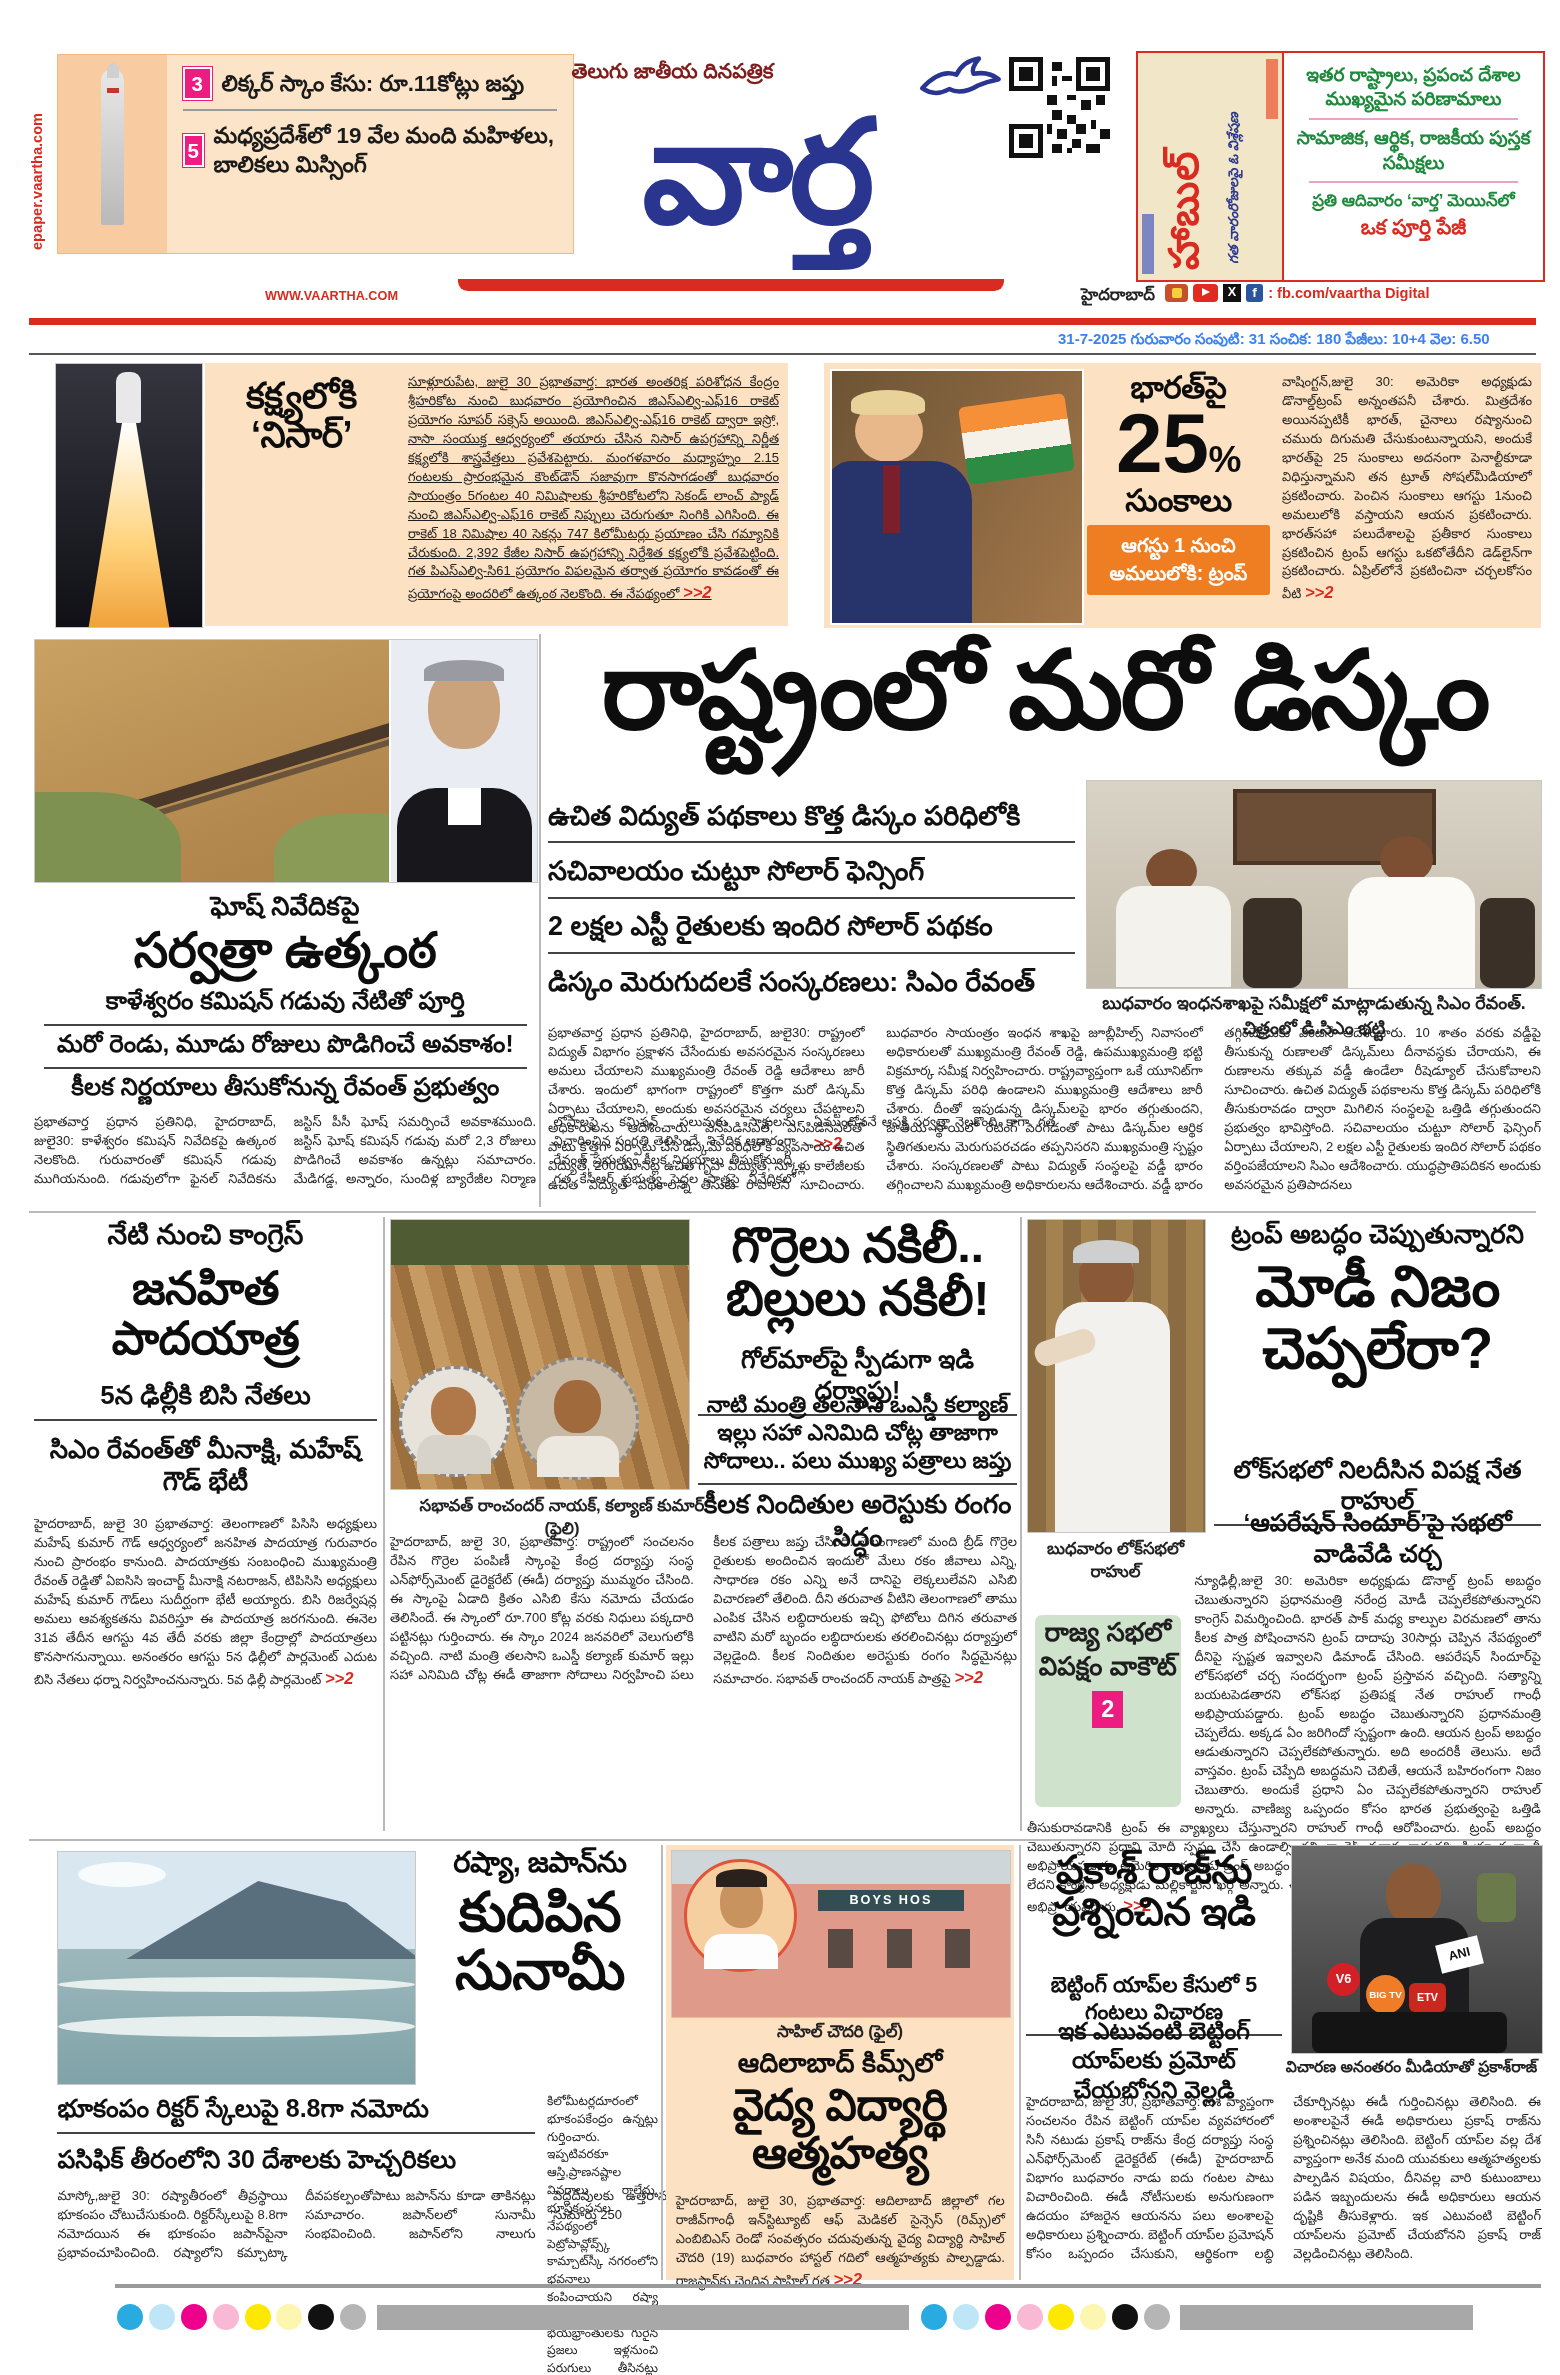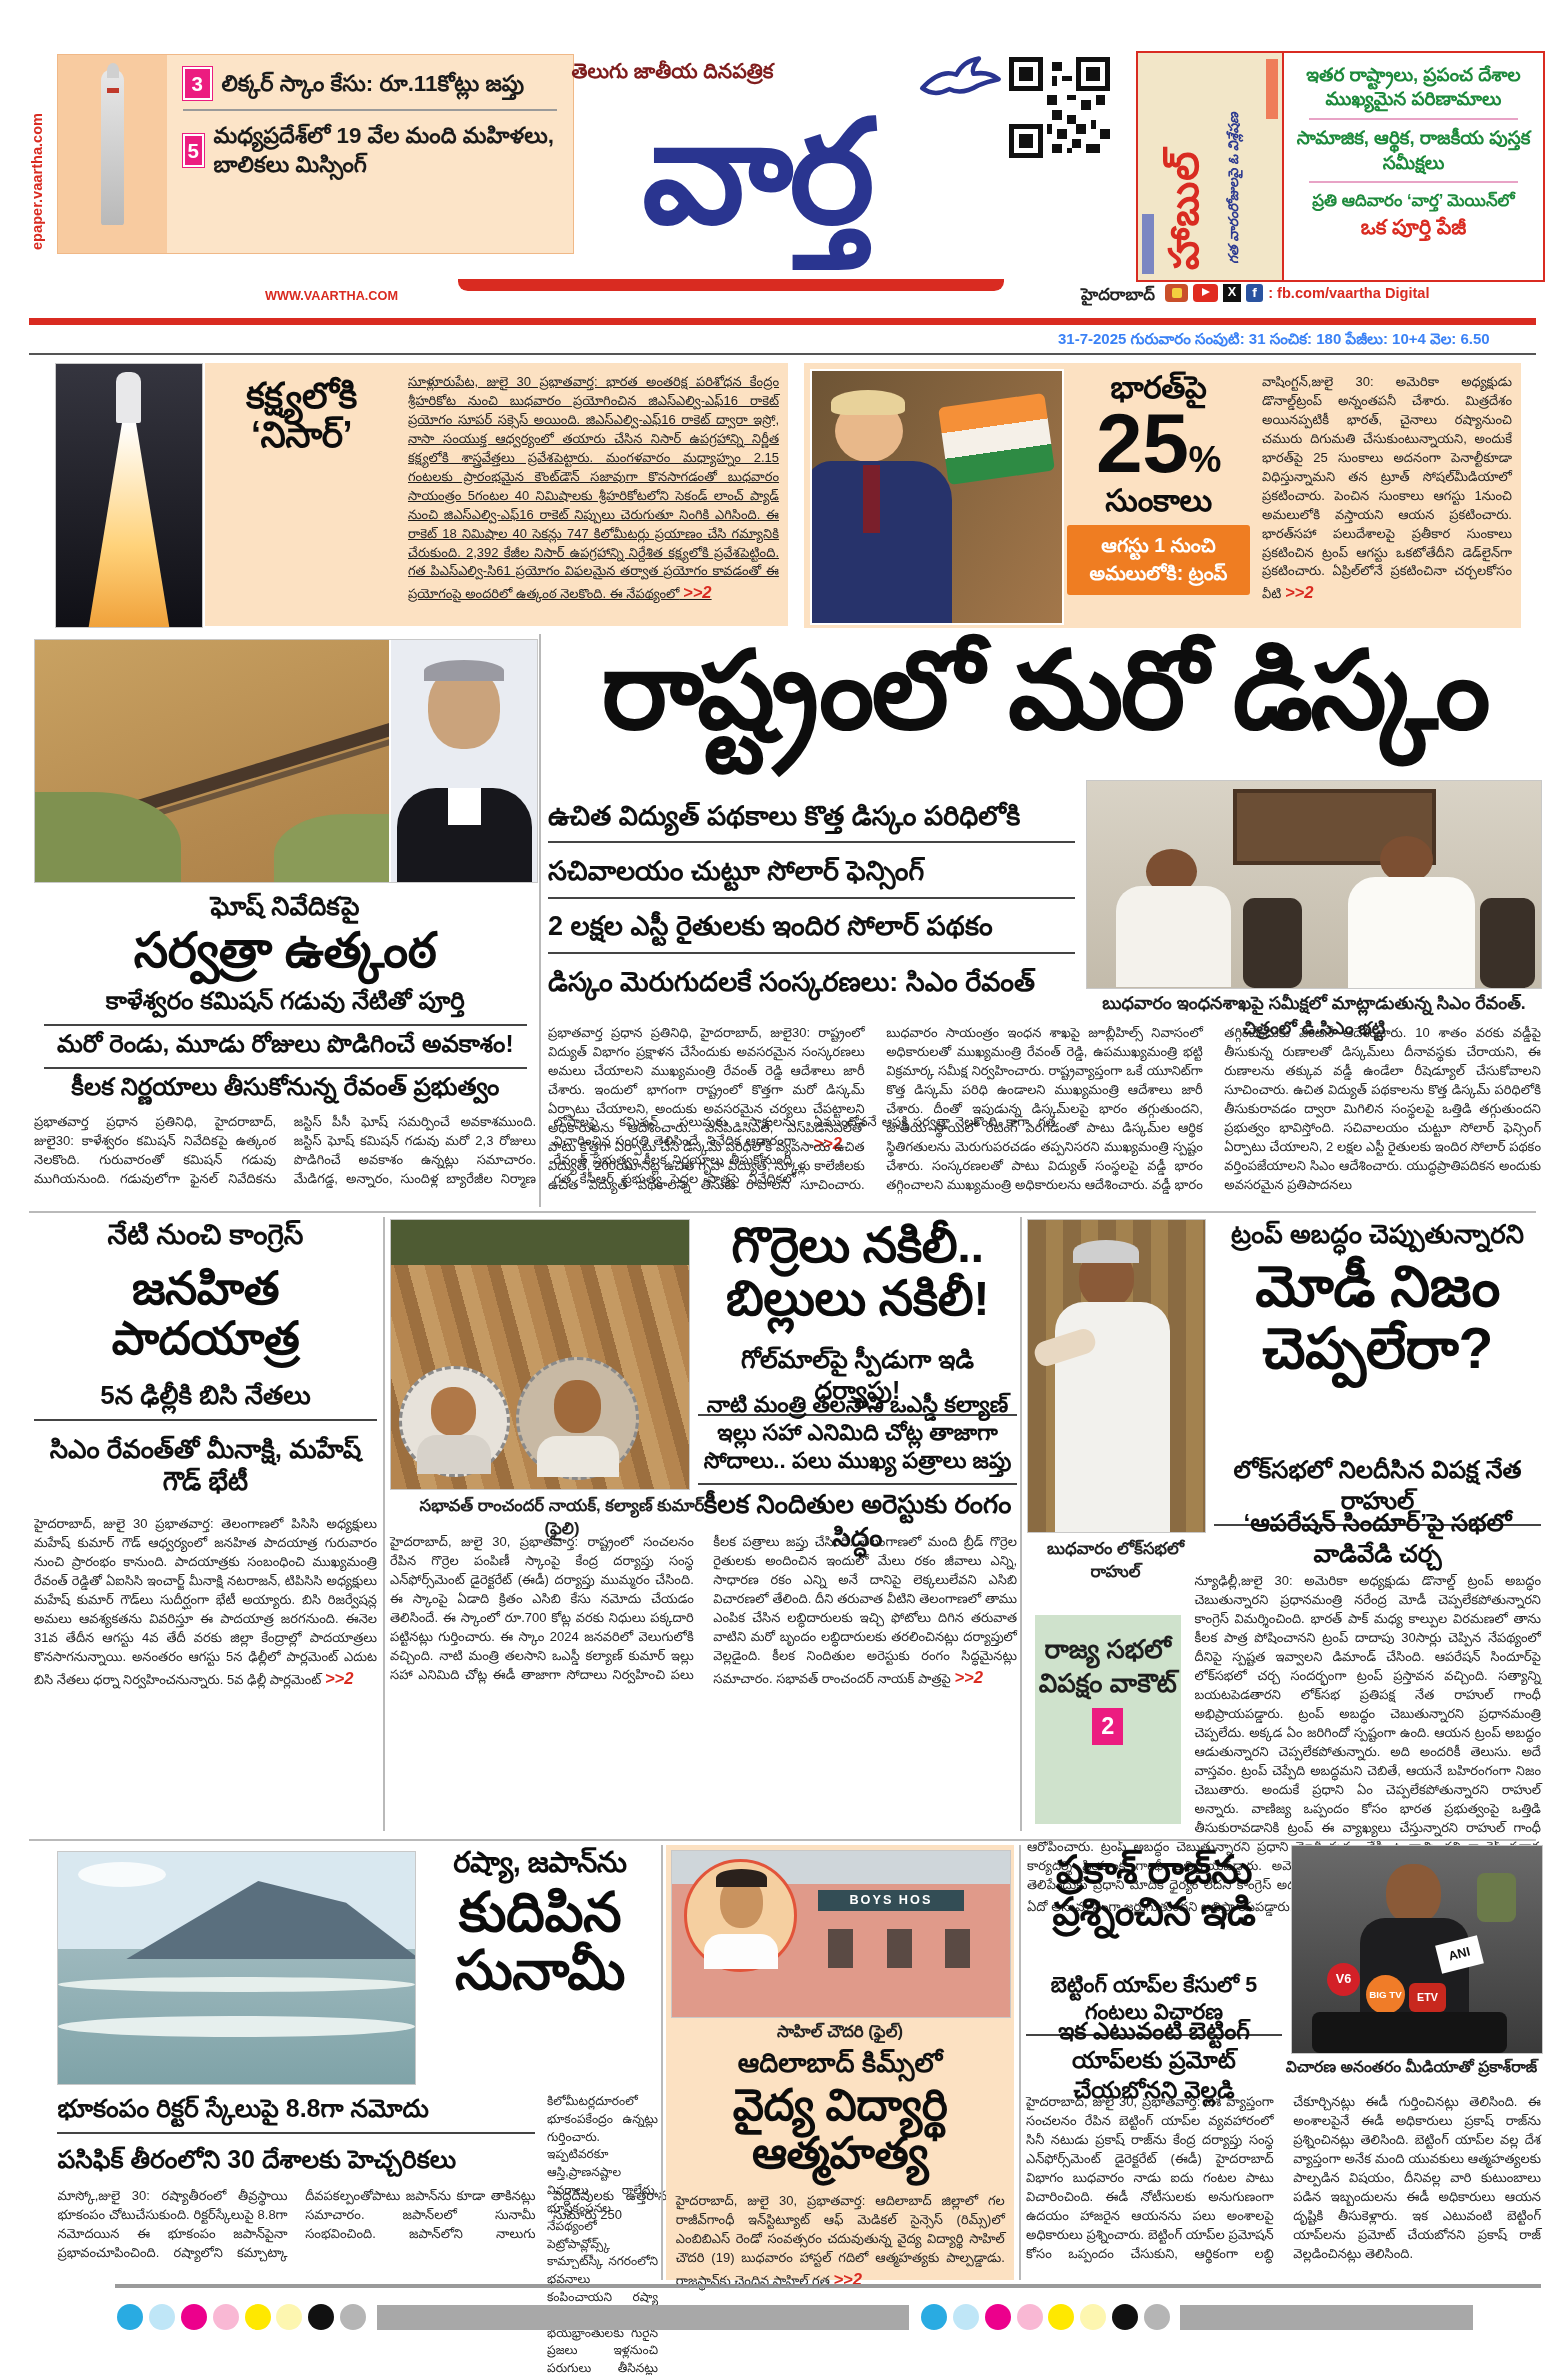--- a/index.html
+++ b/index.html
@@ -116,21 +116,21 @@
   </div>
 
   <div class="abs peach" style="left:205px;top:363px;width:583px;height:263px;">
     <div class="abs headline c" style="left:0;top:13.7px;width:193px;font-size:36px;">కక్ష్యలోకి ‘నిసార్’</div>
     <div class="abs body-t" style="left:203px;top:9.8px;width:371px;height:244px;text-decoration:underline;">
       <span>సూళ్లూరుపేట, జులై 30 ప్రభాతవార్త: భారత అంతరిక్ష పరిశోధన కేంద్రం శ్రీహరికోట నుంచి బుధవారం ప్రయోగించిన జిఎస్ఎల్వి-ఎఫ్16 రాకెట్ ప్రయోగం సూపర్ సక్సెస్ అయింది. జిఎస్ఎల్వి-ఎఫ్16 రాకెట్ ద్వారా ఇస్రో, నాసా సంయుక్త ఆధ్వర్యంలో తయారు చేసిన నిసార్ ఉపగ్రహాన్ని నిర్ణీత కక్ష్యలోకి శాస్త్రవేత్తలు ప్రవేశపెట్టారు. మంగళవారం మధ్యాహ్నం 2.15 గంటలకు ప్రారంభమైన కౌంట్‌డౌన్ సజావుగా కొనసాగడంతో బుధవారం సాయంత్రం 5గంటల 40 నిమిషాలకు శ్రీహరికోటలోని సెకండ్ లాంచ్ ప్యాడ్ నుంచి జిఎస్ఎల్వి-ఎఫ్16 రాకెట్ నిప్పులు చెరుగుతూ నింగికి ఎగిసింది. ఈ రాకెట్ 18 నిమిషాల 40 సెకన్లు 747 కిలోమీటర్లు ప్రయాణం చేసి గమ్యానికి చేరుకుంది. 2,392 కేజీల నిసార్ ఉపగ్రహాన్ని నిర్దేశిత కక్ష్యలోకి ప్రవేశపెట్టింది. గత పిఎస్ఎల్వి-సి61 ప్రయోగం విఫలమైన తర్వాత ప్రయోగం కావడంతో ఈ ప్రయోగంపై అందరిలో ఉత్కంఠ నెలకొంది. ఈ నేపథ్యంలో</span>
       <span class="jump">&gt;&gt;2</span>
     </div>
   </div>
 
-  <div class="abs peach" style="left:804px;top:363px;width:717px;height:265px;">
+  <div class="abs peach" style="left:824px;top:363px;width:717px;height:265px;">
     <div class="photo" style="left:5.9px;top:5.9px;width:250px;height:252px;background:linear-gradient(120deg,#6d5435,#a3774a);border:2px solid #fff;">
       <div class="abs" style="right:11.7px;top:29px;width:107px;height:78px;background:linear-gradient(180deg,#f59038 33%,#f5f0e8 33%,#f5f0e8 66%,#2e8b44 66%);transform:rotate(-8deg);border-radius:5.9px;"></div>
       <div class="abs" style="left:23.4px;top:29px;width:68px;height:62px;background:#e8b88a;border-radius:50%;"></div>
       <div class="abs" style="left:19.5px;top:19.5px;width:74px;height:25px;background:#e8d29a;border-radius:50% 50% 20% 20%;"></div>
       <div class="abs" style="left:-5.9px;top:90px;width:146px;height:166px;background:#27336b;border-radius:25px 39px 0 0;"></div>
       <div class="abs" style="left:51px;top:94px;width:17.6px;height:68px;background:#7a1f2b;"></div>
     </div>
     <div class="abs c" style="left:259px;top:0;width:191px;height:263px;">
       <div class="headline" style="font-size:31px;margin-top:7.8px;">భారత్‌పై</div>
       <div class="headline" style="font-size:84px;line-height:0.95;"><span>25</span><span style="font-size:37px;">%</span></div>
@@ -243,21 +243,21 @@
       <div class="abs" style="left:45px;top:19.5px;width:66px;height:23.4px;background:#cfcfcf;border-radius:50% 50% 0 0;"></div>
       <div class="abs" style="left:27px;top:82px;width:115px;height:230px;background:#f2f1ed;border-radius:29px 29px 0 0;"></div>
       <div class="abs" style="left:5.9px;top:115px;width:62px;height:25px;background:#e8d8c2;border-radius:11.7px;transform:rotate(-18deg);"></div>
     </div>
     <div class="abs cap c" style="left:0;top:320px;width:177px;">బుధవారం లోక్‌సభలో రాహుల్</div>
     <div class="abs kicker c" style="left:187px;top:0;width:327px;font-size:26px;">ట్రంప్ అబద్ధం చెప్పుతున్నారని</div>
     <div class="abs headline c" style="left:187px;top:37px;width:327px;font-size:57px;">మోడీ నిజం చెప్పలేరా?</div>
     <div class="abs sub c rule-b" style="left:187px;top:236px;width:327px;font-size:24.4px;">లోక్‌సభలో నిలదీసిన విపక్ష నేత రాహుల్</div>
     <div class="abs sub c" style="left:187px;top:289px;width:327px;font-size:24.4px;">‘ఆపరేషన్ సిందూర్’పై సభలో వాడివేడి చర్చ</div>
     <div class="abs body-t" style="left:0;top:353px;width:514px;height:257px;">
-      <span style="float:left;width:146px;height:191px;background:#cfe2cc;margin:43px 13.7px 3.9px 7.8px;text-align:center;display:block;padding-top:18px;">
+      <span style="float:left;width:146px;height:191px;background:#cfe2cc;margin:43px 13.7px 3.9px 7.8px;text-align:center;display:block;padding-top:1px;border-radius:7px;">
         <span class="b" style="font-size:26px;line-height:1.3;display:block;">రాజ్య సభలో విపక్షం వాకౌట్</span>
         <span style="display:inline-block;margin-top:7.8px;background:#ec1c80;color:#fff;font-weight:bold;font-size:23.4px;width:31px;line-height:37px;">2</span>
       </span>
       <span>న్యూఢిల్లీ,జులై 30: అమెరికా అధ్యక్షుడు డొనాల్డ్ ట్రంప్ అబద్ధం చెబుతున్నారని ప్రధానమంత్రి నరేంద్ర మోడీ చెప్పలేకపోతున్నారని కాంగ్రెస్ విమర్శించింది. భారత్ పాక్ మధ్య కాల్పుల విరమణలో తాను కీలక పాత్ర పోషించానని ట్రంప్ దాదాపు 30సార్లు చెప్పిన నేపథ్యంలో దీనిపై స్పష్టత ఇవ్వాలని డిమాండ్ చేసింది. ఆపరేషన్ సిందూర్‌పై లోక్‌సభలో చర్చ సందర్భంగా ట్రంప్ ప్రస్తావన వచ్చింది. సత్యాన్ని బయటపెడతారని లోక్‌సభ ప్రతిపక్ష నేత రాహుల్ గాంధీ అభిప్రాయపడ్డారు. ట్రంప్ అబద్ధం చెబుతున్నారని ప్రధానమంత్రి చెప్పలేదు. అక్కడ ఏం జరిగిందో స్పష్టంగా ఉంది. ఆయన ట్రంప్ అబద్ధం ఆడుతున్నారని చెప్పలేకపోతున్నారు. అది అందరికీ తెలుసు. అదే వాస్తవం. ట్రంప్ చెప్పేది అబద్ధమని చెబితే, ఆయనే బహిరంగంగా నిజం చెబుతారు. అందుకే ప్రధాని ఏం చెప్పలేకపోతున్నారని రాహుల్ అన్నారు. వాణిజ్య ఒప్పందం కోసం భారత ప్రభుత్వంపై ఒత్తిడి తీసుకురావడానికి ట్రంప్ ఈ వ్యాఖ్యలు చేస్తున్నారని రాహుల్ గాంధీ ఆరోపించారు. ట్రంప్ అబద్ధం చెబుతున్నారని ప్రధాని మోదీ స్పష్టం చేసి ఉండాల్సిందని కాంగ్రెస్ ప్రధాన కార్యదర్శి ప్రియాంక గాంధీ అభిప్రాయపడ్డారు. అమెరికా అధ్యక్షుడు ట్రంప్ అబద్ధం చెబుతున్నారని తెలిపేందుకు ప్రధాని మోదీకి ధైర్యం లేదని కాంగ్రెస్ అధ్యక్షుడు మల్లికార్జున ఖర్గే అన్నారు. ఈ విషయంలో ఏదో అనుమానంగా జరుగుతుందని అభిప్రా యపడ్డారు.</span>
       <span class="jump">&gt;&gt;2</span>
     </div>
   </div>
 
   <div class="abs hdiv" style="left:29px;top:1839px;width:1507px;"></div>
 

